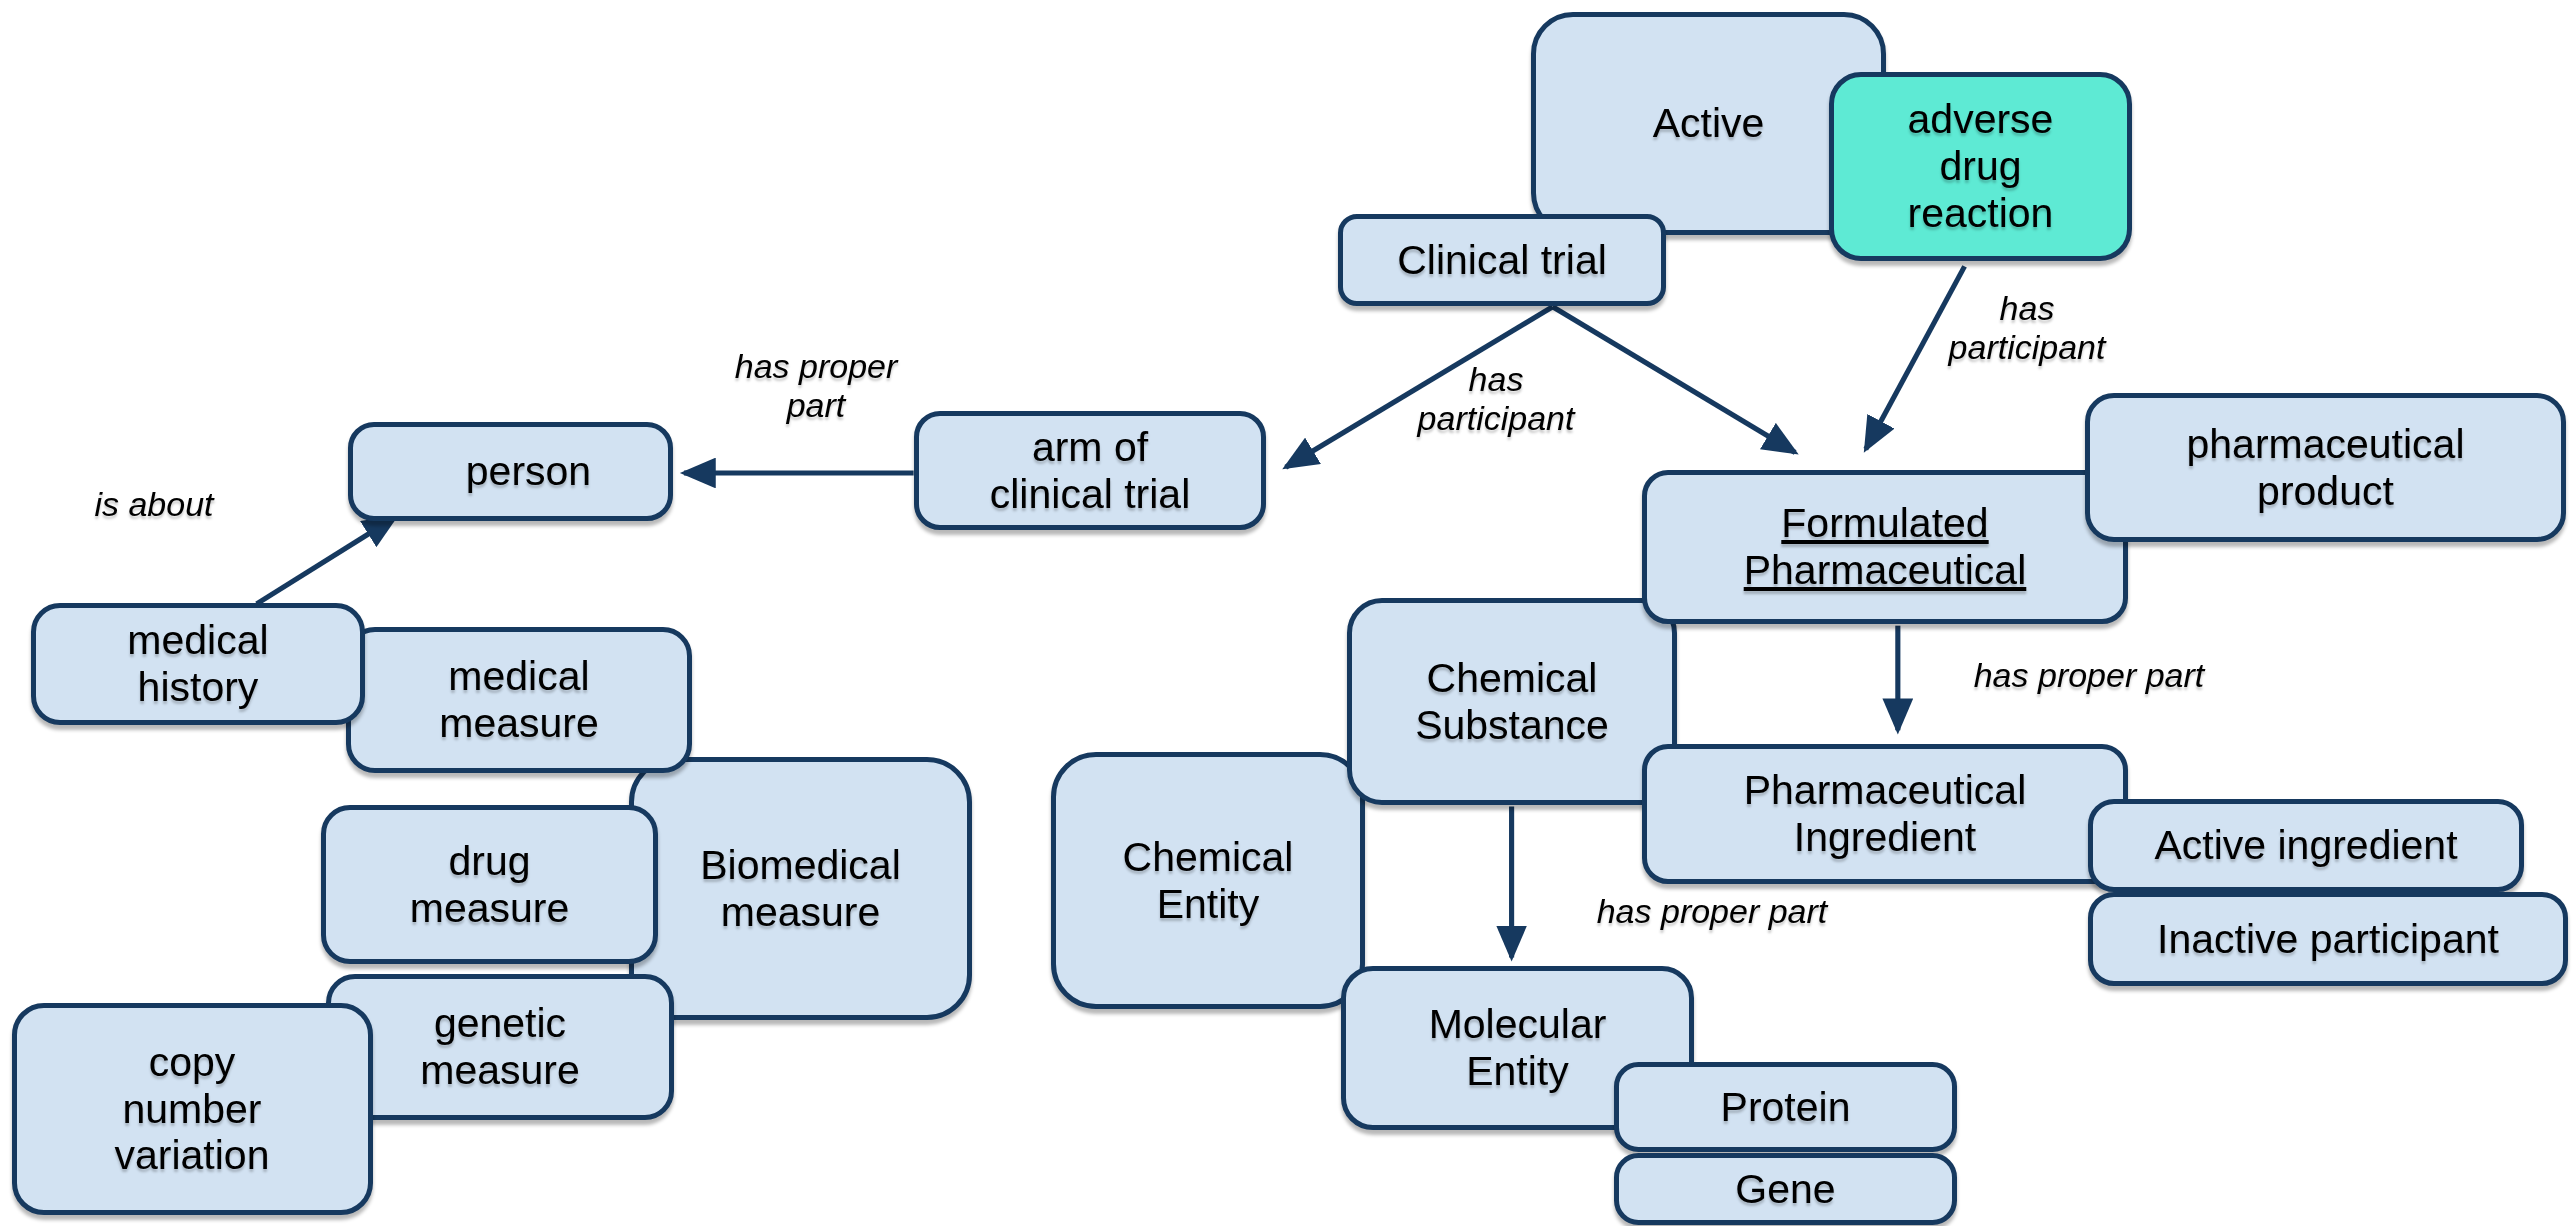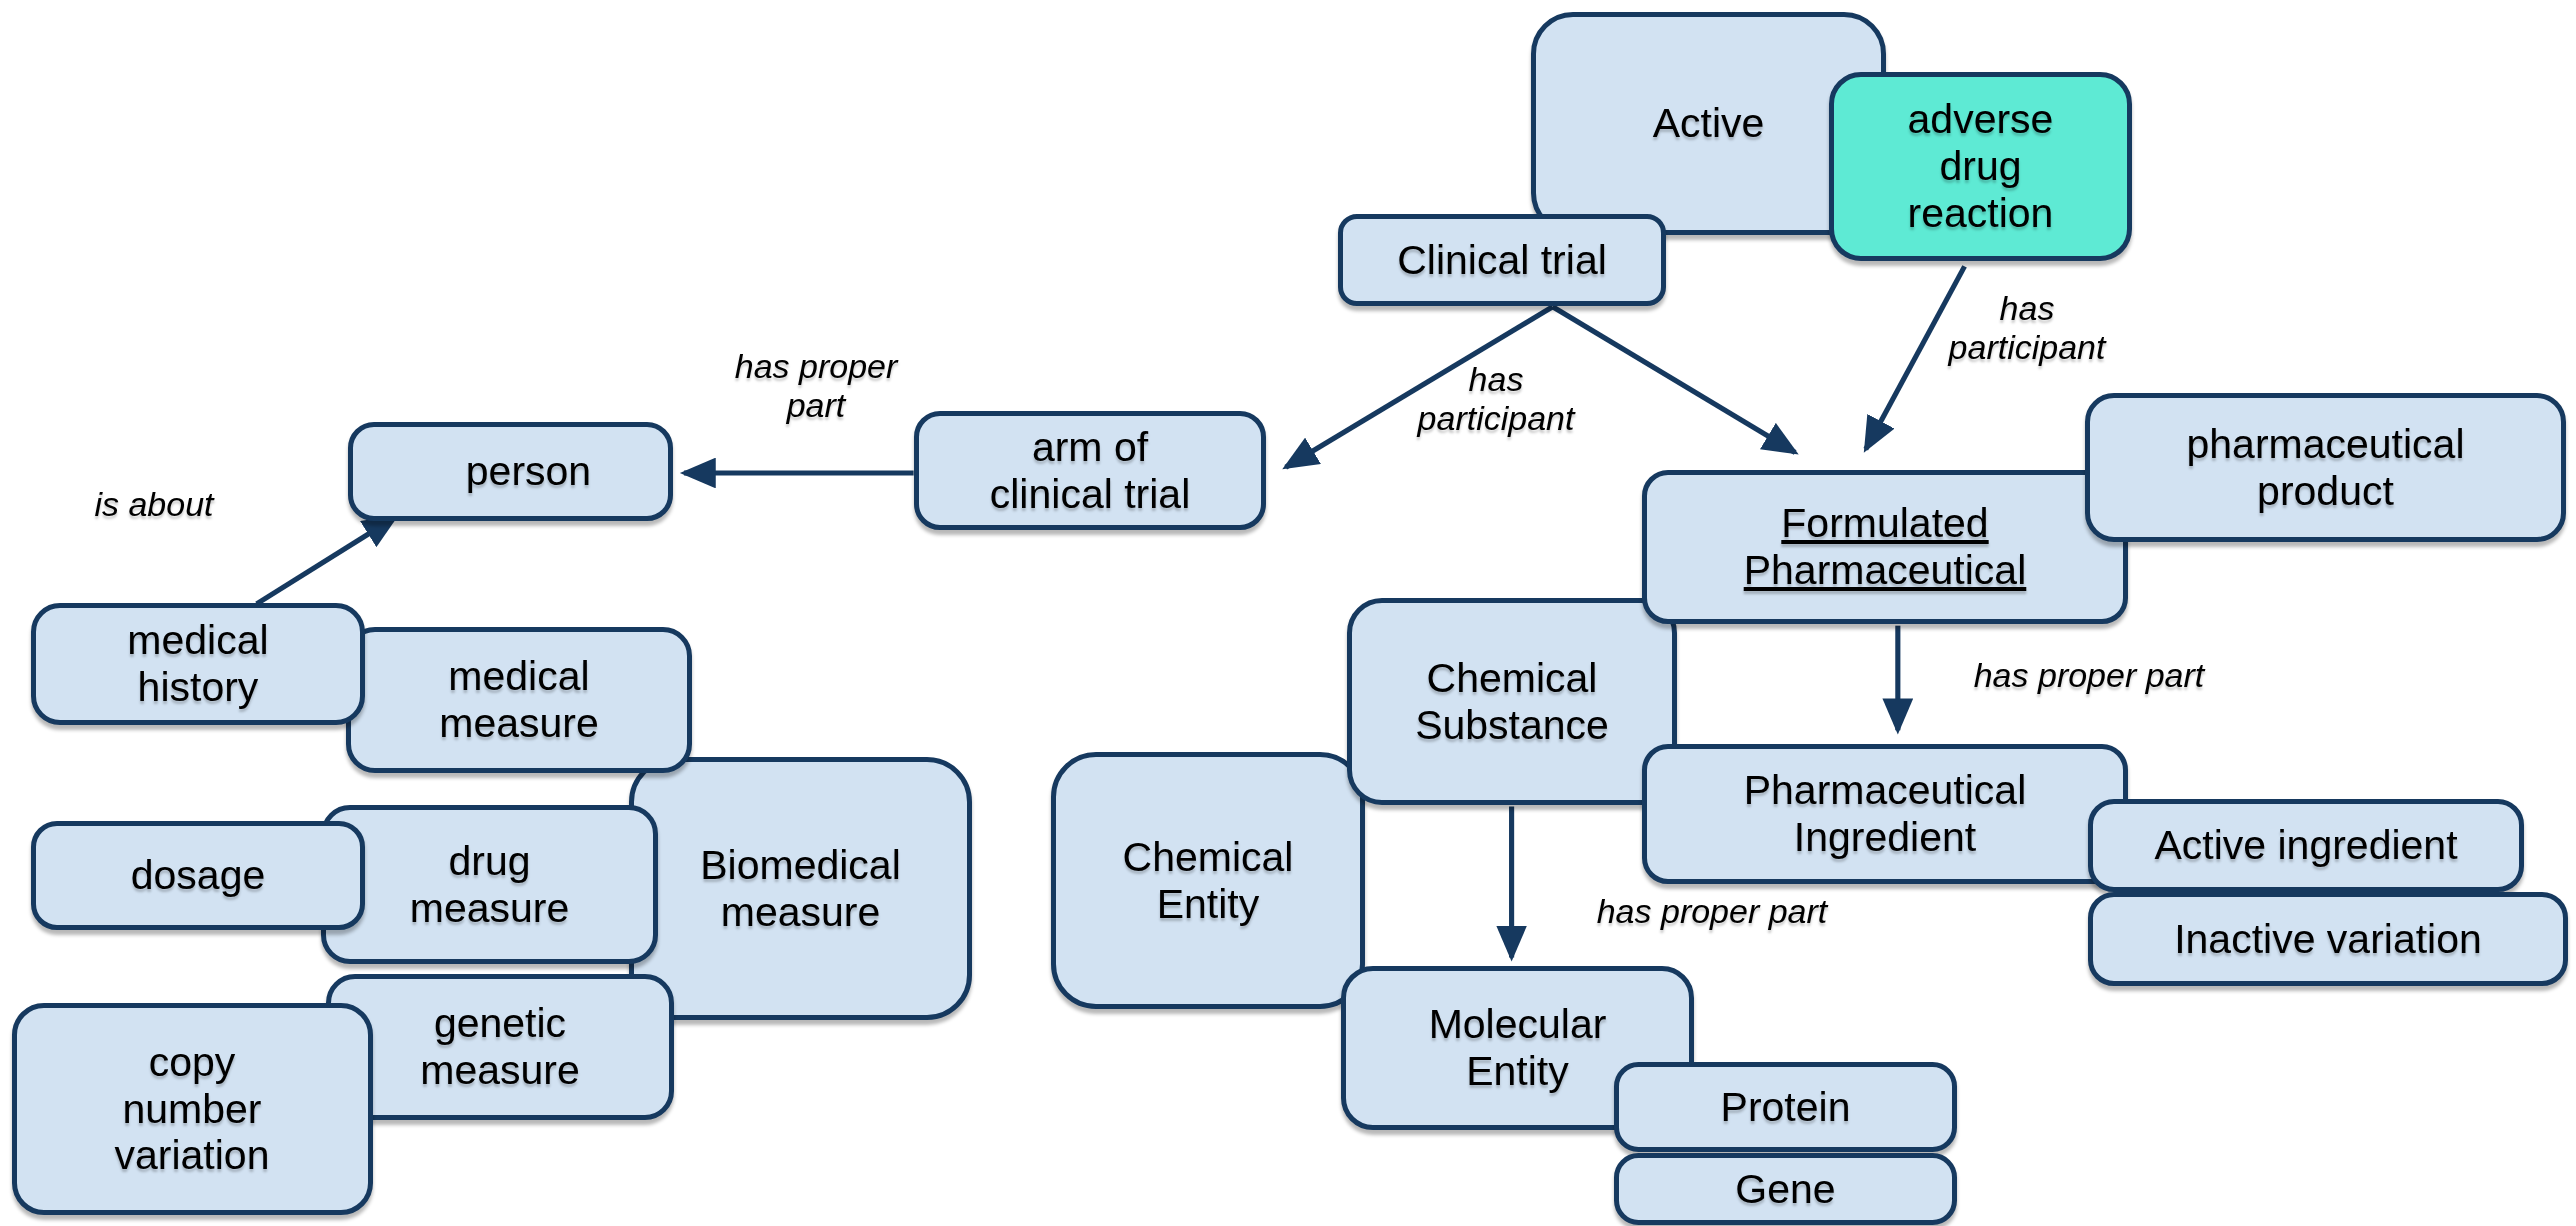--- a/index.html
+++ b/index.html
@@ -61,42 +61,41 @@
 Entity</div>
     <div class="node" style="left: 1347px; top: 598px; width: 330px; height: 207px; border-radius: 35px; background: rgb(210, 226, 242); border-color: rgb(22, 57, 95); color: rgb(0, 0, 0);">Chemical
 Substance</div>
     <div class="node" style="left: 1642px; top: 470px; width: 486px; height: 154px; border-radius: 26px; background: rgb(210, 226, 242); border-color: rgb(22, 57, 95); color: rgb(0, 0, 0); text-decoration: underline;">Formulated
 Pharmaceutical</div>
     <div class="node" style="left: 2085px; top: 393px; width: 481px; height: 149px; border-radius: 29px; background: rgb(210, 226, 242); border-color: rgb(22, 57, 95); color: rgb(0, 0, 0);">pharmaceutical
 product</div>
     <div class="node" style="left: 1642px; top: 744px; width: 486px; height: 140px; border-radius: 26px; background: rgb(210, 226, 242); border-color: rgb(22, 57, 95); color: rgb(0, 0, 0);">Pharmaceutical
 Ingredient</div>
     <div class="node" style="left: 2088px; top: 799px; width: 436px; height: 93px; border-radius: 26px; background: rgb(210, 226, 242); border-color: rgb(22, 57, 95); color: rgb(0, 0, 0);">Active ingredient</div>
-    <div class="node" style="left: 2088px; top: 892px; width: 480px; height: 94px; border-radius: 26px; background: rgb(210, 226, 242); border-color: rgb(22, 57, 95); color: rgb(0, 0, 0);">Inactive variation</div>
+    <div class="node" style="left: 2088px; top: 892px; width: 480px; height: 94px; border-radius: 26px; background: rgb(210, 226, 242); border-color: rgb(22, 57, 95); color: rgb(0, 0, 0);">Inactive participant</div>
     <div class="node" style="left: 1341px; top: 966px; width: 353px; height: 164px; border-radius: 32px; background: rgb(210, 226, 242); border-color: rgb(22, 57, 95); color: rgb(0, 0, 0);">Molecular
 Entity</div>
     <div class="node" style="left: 1614px; top: 1062px; width: 343px; height: 90px; border-radius: 24.4px; background: rgb(210, 226, 242); border-color: rgb(22, 57, 95); color: rgb(0, 0, 0);">Protein</div>
     <div class="node" style="left: 1614px; top: 1153px; width: 343px; height: 72px; border-radius: 24.4px; background: rgb(210, 226, 242); border-color: rgb(22, 57, 95); color: rgb(0, 0, 0);">Gene</div>
     <div class="node" style="left: 1531px; top: 11.5px; width: 355px; height: 223px; border-radius: 42px; background: rgb(210, 226, 242); border-color: rgb(22, 57, 95); color: rgb(0, 0, 0);">Active</div>
     <div class="node" style="left: 1829px; top: 72px; width: 303px; height: 189px; border-radius: 32px; background: #5eead4; border-color: rgb(22, 57, 95); color: rgb(0, 0, 0);">adverse
 drug
 reaction</div>
     <div class="node" style="left: 1338px; top: 214px; width: 328px; height: 92px; border-radius: 19px; background: rgb(210, 226, 242); border-color: rgb(22, 57, 95); color: rgb(0, 0, 0);">Clinical trial</div>
     <div class="node" style="left: 914px; top: 411px; width: 352px; height: 119px; border-radius: 26px; background: rgb(210, 226, 242); border-color: rgb(22, 57, 95); color: rgb(0, 0, 0);">arm of
 clinical trial</div>
     <div class="node" style="left: 348px; top: 422px; width: 325px; height: 99px; border-radius: 26px; background: rgb(210, 226, 242); border-color: rgb(22, 57, 95); color: rgb(0, 0, 0); padding-left: 36px;">person</div>
     <div class="node" style="left: 629px; top: 757px; width: 343px; height: 263px; border-radius: 45px; background: rgb(210, 226, 242); border-color: rgb(22, 57, 95); color: rgb(0, 0, 0);">Biomedical
 measure</div>
     <div class="node" style="left: 346px; top: 627px; width: 346px; height: 146px; border-radius: 29px; background: rgb(210, 226, 242); border-color: rgb(22, 57, 95); color: rgb(0, 0, 0);">medical
 measure</div>
     <div class="node" style="left: 31px; top: 603px; width: 334px; height: 122px; border-radius: 29px; background: rgb(210, 226, 242); border-color: rgb(22, 57, 95); color: rgb(0, 0, 0);">medical
 history</div>
     <div class="node" style="left: 321px; top: 805px; width: 337px; height: 159px; border-radius: 29px; background: rgb(210, 226, 242); border-color: rgb(22, 57, 95); color: rgb(0, 0, 0);">drug
 measure</div>
-    <div class="node" style="left: 31px; top: 821px; width: 334px; height: 109px; border-radius: 26px; background: rgb(210, 226, 242); border-color: rgb(22, 57, 95); color: rgb(0, 0, 0);">dosage</div>
     <div class="node" style="left: 326px; top: 974px; width: 348px; height: 146px; border-radius: 29px; background: rgb(210, 226, 242); border-color: rgb(22, 57, 95); color: rgb(0, 0, 0); text-align: center;">genetic
 measure</div>
     <div class="node" style="left: 11.5px; top: 1003px; width: 361px; height: 212px; border-radius: 32px; background: rgb(210, 226, 242); border-color: rgb(22, 57, 95); color: rgb(0, 0, 0);">copy
 number
 variation</div>
     <div class="edge-label" style="left: 816px; top: 386px; color: rgb(0, 0, 0);">has proper
 part</div>
     <div class="edge-label" style="left: 154px; top: 504px; color: rgb(0, 0, 0);">is about</div>
     <div class="edge-label" style="left: 1496px; top: 399px; color: rgb(0, 0, 0);">has
 participant</div>

